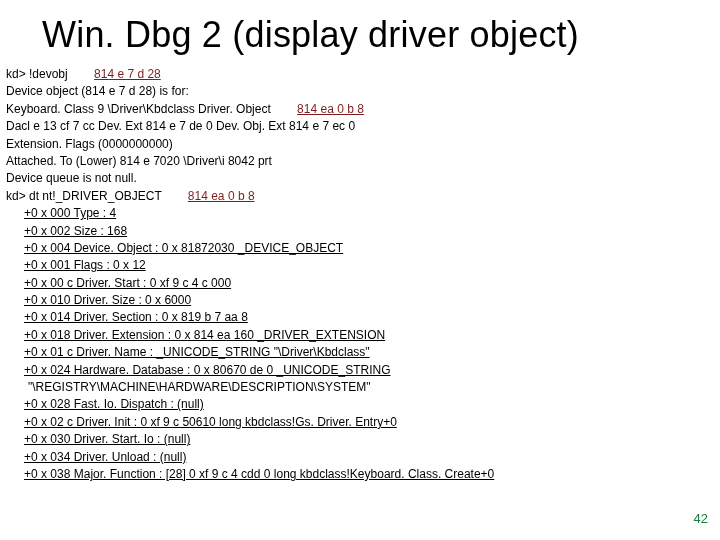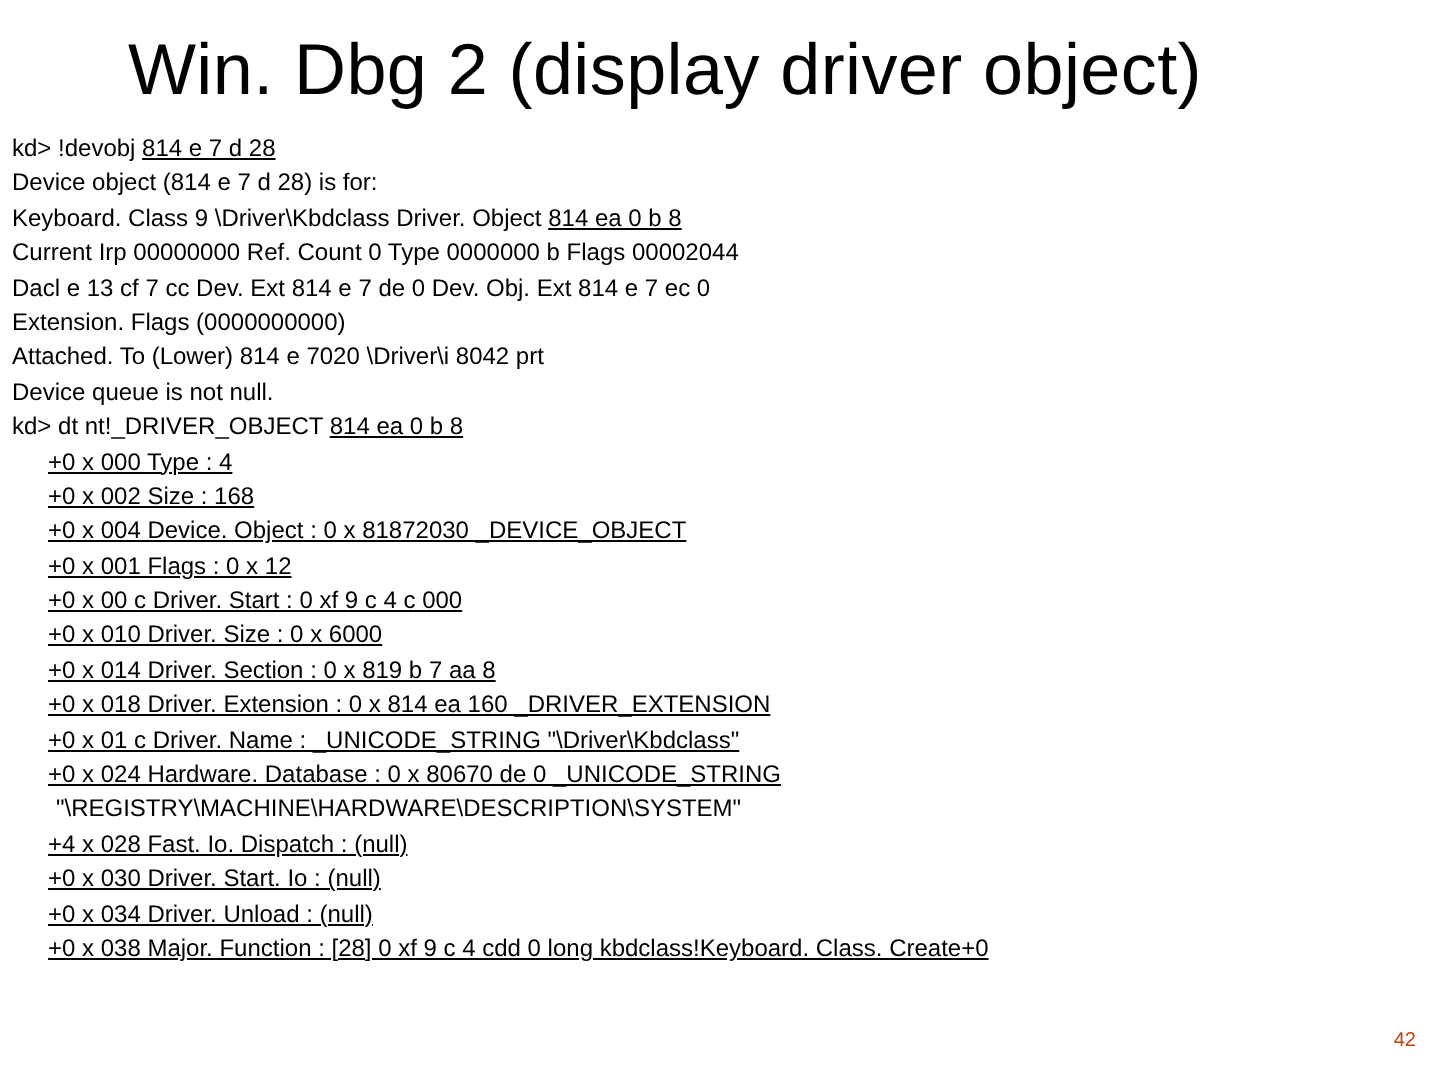--- a/index.html
+++ b/index.html
@@ -13,80 +13,81 @@
   }
   .slide {
     position: relative;
     width: 720px;
     height: 540px;
     box-sizing: border-box;
   }
   .title {
     font-size: 36px;
     font-weight: 400;
-    margin: 14px 0 10px 64px;
+    margin: 14px 0 10px 42px;
     letter-spacing: 0.2px;
     color: #000;
   }
   .body {
     font-size: 12px;
     line-height: 1.45;
     color: #000;
     margin-left: 6px;
     white-space: nowrap;
   }
   .line { display: block; }
   .indent { margin-left: 18px; text-decoration: underline; }
   .indent2 { margin-left: 22px; }
   .underlined {
-    color: #000000;
+    color: #7f1d1d;
     text-decoration: underline;
+    margin-left: 23px;
   }
   .page-num {
     position: absolute;
     right: 12px;
     bottom: 28px;
-    font-size: 10px;
-    color: #c2410c;
+    font-size: 13px;
+    color: #15803d;
   }
 </style>
 </head>
 <body>
 
 <div class="slide">
 
   <div class="title">Win. Dbg 2 (display driver object)</div>
 
   <div class="body">
     <span class="line">
       <span>kd&gt; !devobj </span><span class="underlined">814 e 7 d 28 </span>
     </span>
     <span class="line">Device object (814 e 7 d 28) is for:</span>
     <span class="line">
       <span> Keyboard. Class 9 \Driver\Kbdclass Driver. Object </span><span class="underlined">814 ea 0 b 8</span>
     </span>
-    <span class="line">Current Irp 00000000 Ref. Count 0 Type 0000000 b Flags 00002044</span>
     <span class="line">Dacl e 13 cf 7 cc Dev. Ext 814 e 7 de 0 Dev. Obj. Ext 814 e 7 ec 0</span>
     <span class="line">Extension. Flags (0000000000)</span>
     <span class="line">Attached. To (Lower) 814 e 7020 \Driver\i 8042 prt</span>
     <span class="line">Device queue is not null.</span>
     <span class="line">
       <span>kd&gt; dt nt!_DRIVER_OBJECT </span><span class="underlined">814 ea 0 b 8</span>
     </span>
     <span class="line indent">+0 x 000 Type          : 4</span>
     <span class="line indent">+0 x 002 Size          : 168</span>
     <span class="line indent">+0 x 004 Device. Object    : 0 x 81872030 _DEVICE_OBJECT</span>
     <span class="line indent">+0 x 001 Flags         : 0 x 12</span>
     <span class="line indent">+0 x 00 c Driver. Start    : 0 xf 9 c 4 c 000</span>
     <span class="line indent">+0 x 010 Driver. Size     : 0 x 6000</span>
     <span class="line indent">+0 x 014 Driver. Section   : 0 x 819 b 7 aa 8</span>
     <span class="line indent">+0 x 018 Driver. Extension  : 0 x 814 ea 160 _DRIVER_EXTENSION</span>
     <span class="line indent">+0 x 01 c Driver. Name     : _UNICODE_STRING "\Driver\Kbdclass"</span>
     <span class="line indent">+0 x 024 Hardware. Database : 0 x 80670 de 0 _UNICODE_STRING</span>
     <span class="line indent2">"\REGISTRY\MACHINE\HARDWARE\DESCRIPTION\SYSTEM"</span>
-    <span class="line indent">+4 x 028 Fast. Io. Dispatch  : (null)</span>
+    <span class="line indent">+0 x 028 Fast. Io. Dispatch  : (null)</span>
+    <span class="line indent">+0 x 02 c Driver. Init     : 0 xf 9 c 50610    long  kbdclass!Gs. Driver. Entry+0</span>
     <span class="line indent">+0 x 030 Driver. Start. Io   : (null)</span>
     <span class="line indent">+0 x 034 Driver. Unload    : (null)</span>
     <span class="line indent">+0 x 038 Major. Function   : [28] 0 xf 9 c 4 cdd 0    long  kbdclass!Keyboard. Class. Create+0</span>
   </div>
 
   <div class="page-num">42</div>
 </div>
 
 </body></html>

